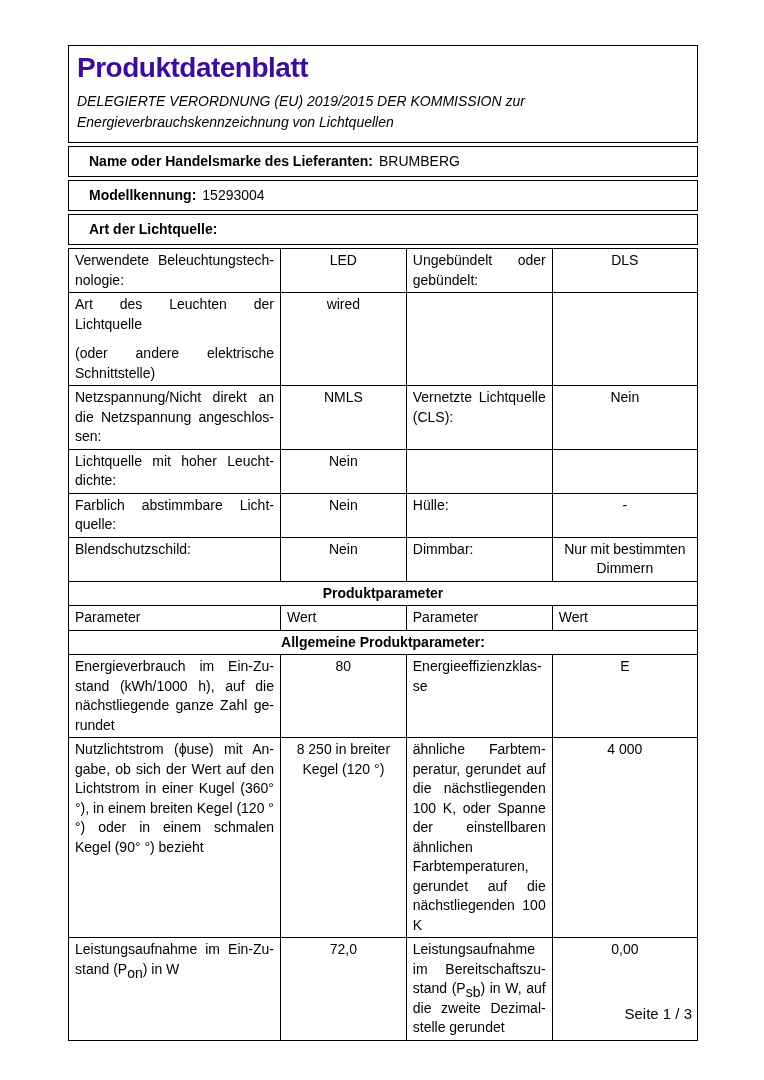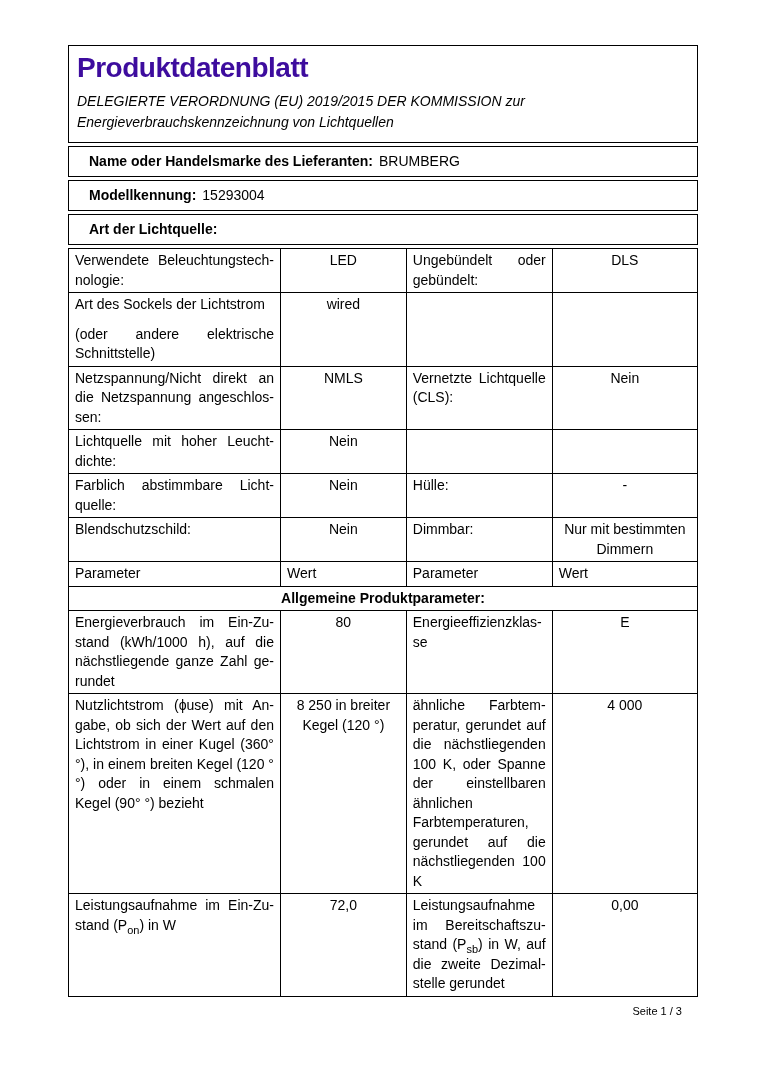--- a/index.html
+++ b/index.html
@@ -24,23 +24,23 @@
   table.grid{
     width:100%;border-collapse:collapse;table-layout:fixed;
     font-size:14px;line-height:19.5px;
   }
   .grid td{border:1px solid #000;padding:2px 6px;vertical-align:top;}
   td.p{text-align:justify;}
   td.v{text-align:center;}
   td.section{text-align:center;font-weight:bold;padding:2px 6px;}
   .grid p{margin:0;text-align:justify;}
   .grid p + p{margin-top:10px;}
-  sub.sb{font-size:11px;line-height:0;}
+  sub.sb{font-size:14px;line-height:0;}
   .footer{
-    position:absolute;right:82px;top:1005px;font-size:11px;color:#000;
+    position:absolute;right:72px;top:1005px;font-size:15px;color:#000;
   }
 </style>
 </head>
 <body>
 
 <div class="doc">
 
   <div class="box title-box">
     <h1>Produktdatenblatt</h1>
     <div class="subtitle">
@@ -71,21 +71,21 @@
     </colgroup>
     <tbody>
       <tr>
         <td class="p">Verwendete Beleuchtungstech­nologie:</td>
         <td class="v">LED</td>
         <td class="p">Ungebündelt oder gebündelt:</td>
         <td class="v">DLS</td>
       </tr>
       <tr>
         <td class="p">
-          <p>Art des Sockels der Lichtstrom</p>
+          <p>Art des Leuchten der Lichtquelle</p>
           <p>(oder andere elektrische Schnittstelle)</p>
         </td>
         <td class="v">wired</td>
         <td class="p"></td>
         <td class="v"></td>
       </tr>
       <tr>
         <td class="p">Netzspannung/Nicht direkt an die Netzspannung angeschlos­sen:</td>
         <td class="v">NMLS</td>
         <td class="p">Vernetzte Lichtquel­le (CLS):</td>
@@ -103,20 +103,23 @@
         <td class="p">Hülle:</td>
         <td class="v">-</td>
       </tr>
       <tr>
         <td class="p">Blendschutzschild:</td>
         <td class="v">Nein</td>
         <td class="p">Dimmbar:</td>
         <td class="v">Nur mit bestimm­ten Dimmern</td>
       </tr>
 
+      <tr>
+        <td class="section" colspan="4">Produktparameter</td>
+      </tr>
       <tr>
         <td>Parameter</td>
         <td>Wert</td>
         <td>Parameter</td>
         <td>Wert</td>
       </tr>
       <tr>
         <td class="section" colspan="4">Allgemeine Produktparameter:</td>
       </tr>
 

